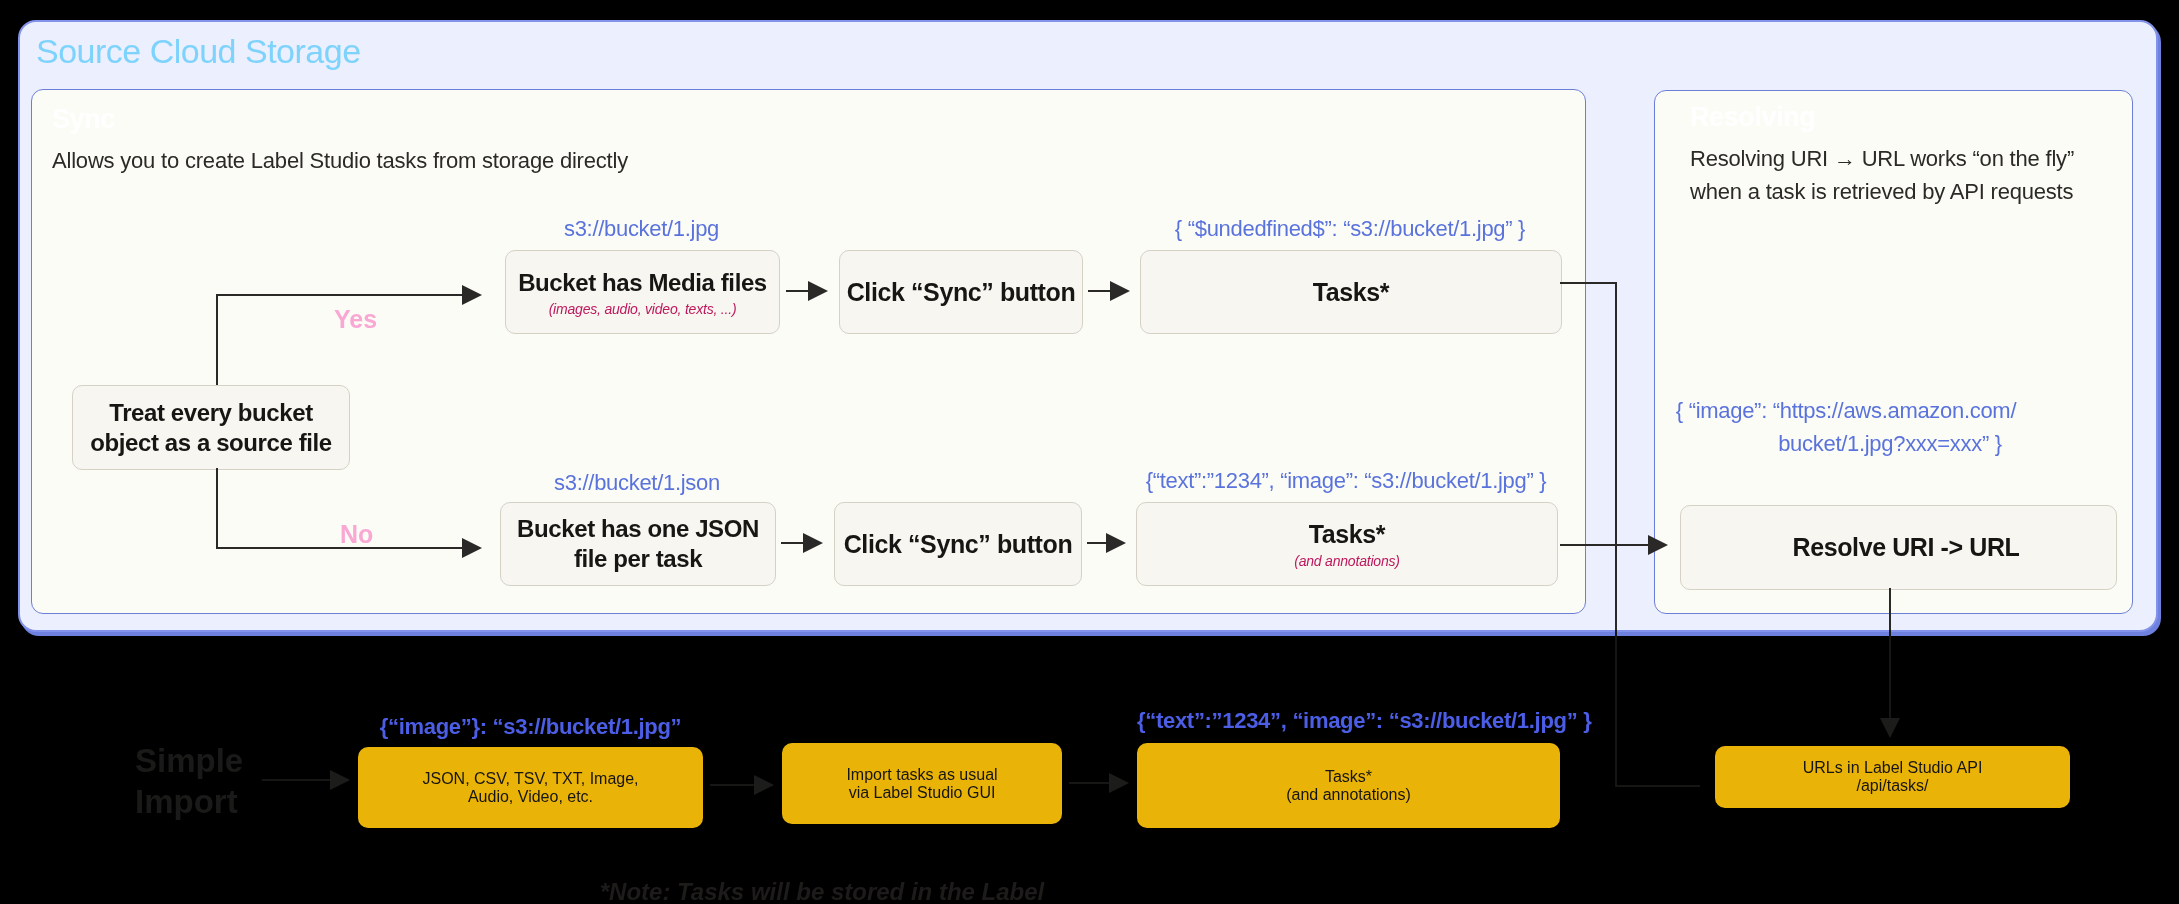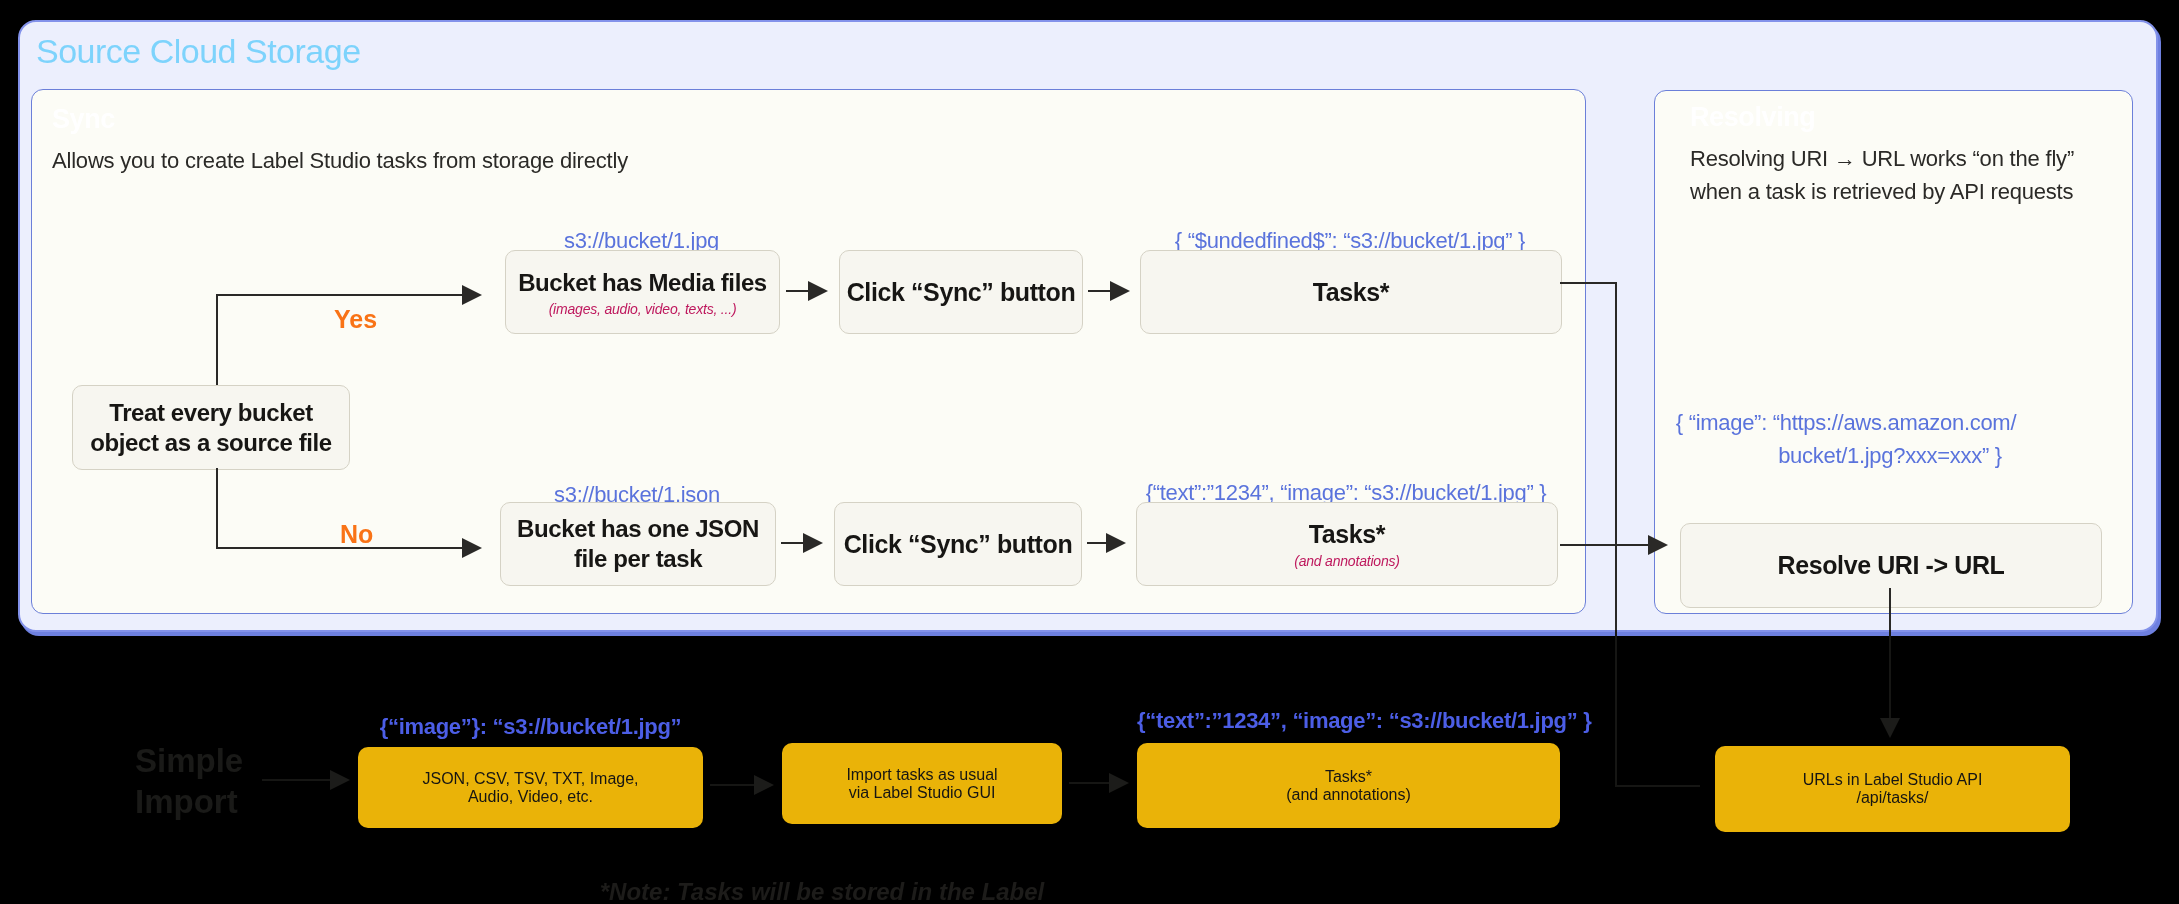--- a/index.html
+++ b/index.html
@@ -11,27 +11,27 @@
   .panel{background:#fcfcf6;border:1.5px solid #6b7fd9;border-radius:12px;}
   .fbox{background:#f7f6f0;border:1.5px solid #d5d2c5;border-radius:10px;
         display:flex;flex-direction:column;align-items:center;justify-content:center;
         }
   .fbox .t{font-weight:700;font-size:24px;letter-spacing:-0.4px;line-height:30px;color:#171614;}
   .fbox .t26{font-weight:700;font-size:25px;letter-spacing:-0.4px;line-height:31px;color:#171614;}
   .fbox .s{font-size:14px;color:#be185d;margin-top:3px;letter-spacing:-0.2px;font-style:italic;}
   .bbox{background:#eab308;border-radius:10px;
         display:flex;flex-direction:column;align-items:center;justify-content:center;
         text-align:center;}
-  .blue-label{color:#5a73dc;font-size:22px;letter-spacing:-0.3px;text-align:center;white-space:nowrap;margin-top:12px;}
+  .blue-label{color:#5a73dc;font-size:22px;letter-spacing:-0.3px;text-align:center;white-space:nowrap;}
   .blue-label-dark{color:#4c5ee6;font-size:22px;font-weight:700;letter-spacing:-0.3px;
                    text-align:center;white-space:nowrap;}
   .h1{font-size:34px;font-weight:400;letter-spacing:-0.5px;color:#7dd3fc;text-align:right;}
   .h2{font-size:27px;font-weight:700;letter-spacing:-0.4px;color:#ffffff;}
   .body-text{font-size:22px;color:#2b2a27;letter-spacing:-0.2px;line-height:33px;}
-  .yn{font-size:25px;font-weight:700;color:#f97316;}
+  .yn{font-size:25px;font-weight:700;color:#f9a8d4;}
   .ghost{color:#1a1a18;}
   svg.wires{position:absolute;left:0;top:0;pointer-events:none;}
 </style>
 </head>
 <body>
 
 <div class="abs outer-panel" style="left:18px;top:20px;width:2136px;height:608px;"></div>
 
 <div class="abs h1" style="left:36px;top:32px;">Source Cloud Storage</div>
 
@@ -74,21 +74,21 @@
   <div class="t26">Tasks*</div>
   <div class="s">(and annotations)</div>
 </div>
 
 <div class="abs panel" style="left:1654px;top:90px;width:477px;height:522px;"></div>
 <div class="abs h2" style="left:1690px;top:102px;">Resolving</div>
 <div class="abs body-text" style="left:1690px;top:142px;">Resolving URI → URL works “on the fly”</div>
 <div class="abs body-text" style="left:1690px;top:175px;text-align:right;">when a task is retrieved by API requests</div>
 <div class="abs blue-label" style="left:1616px;top:398px;width:460px;">{ “image”: “https://aws.amazon.com/</div>
 <div class="abs blue-label" style="left:1660px;top:431px;width:460px;">bucket/1.jpg?xxx=xxx” }</div>
-<div class="abs fbox" style="left:1680px;top:523px;width:420px;height:83px;">
+<div class="abs fbox" style="left:1680px;top:505px;width:420px;height:83px;padding-left:15px;">
   <div class="t26">Resolve URI -&gt; URL</div>
 </div>
 
 <div class="abs ghost" style="left:135px;top:740px;font-size:33px;font-weight:600;line-height:41px;">
   <div>Simple</div>
   <div>Import</div>
 </div>
 
 <div class="abs blue-label-dark" style="left:358px;top:714px;width:345px;">{“image”}: “s3://bucket/1.jpg”</div>
 <div class="abs bbox" style="left:358px;top:747px;width:345px;height:81px;">
@@ -100,21 +100,21 @@
   <div class="t">Import tasks as usual</div>
   <div class="t">via Label Studio GUI</div>
 </div>
 
 <div class="abs blue-label-dark" style="left:1137px;top:708px;width:423px;">{“text”:”1234”,  “image”: “s3://bucket/1.jpg” }</div>
 <div class="abs bbox" style="left:1137px;top:743px;width:423px;height:85px;">
   <div class="t26">Tasks*</div>
   <div class="s">(and annotations)</div>
 </div>
 
-<div class="abs bbox" style="left:1715px;top:746px;width:355px;height:86px;">
+<div class="abs bbox" style="left:1715px;top:746px;width:355px;height:62px;">
   <div class="t26">URLs in Label Studio API</div>
   <div class="s">/api/tasks/</div>
 </div>
 
 <div class="abs ghost" style="left:577px;top:878px;width:490px;font-size:24px;font-style:italic;font-weight:600;text-align:center;color:#1d1c1a;">*Note: Tasks will be stored in the Label Studio DB</div>
 
 <svg class="wires" width="2179" height="904" viewBox="0 0 2179 904">
   <defs>
     <marker id="ah" markerWidth="12" markerHeight="10" refX="9" refY="5" orient="auto">
       <path d="M0,0 L10,5 L0,10 z" fill="#2a2927"></path>

